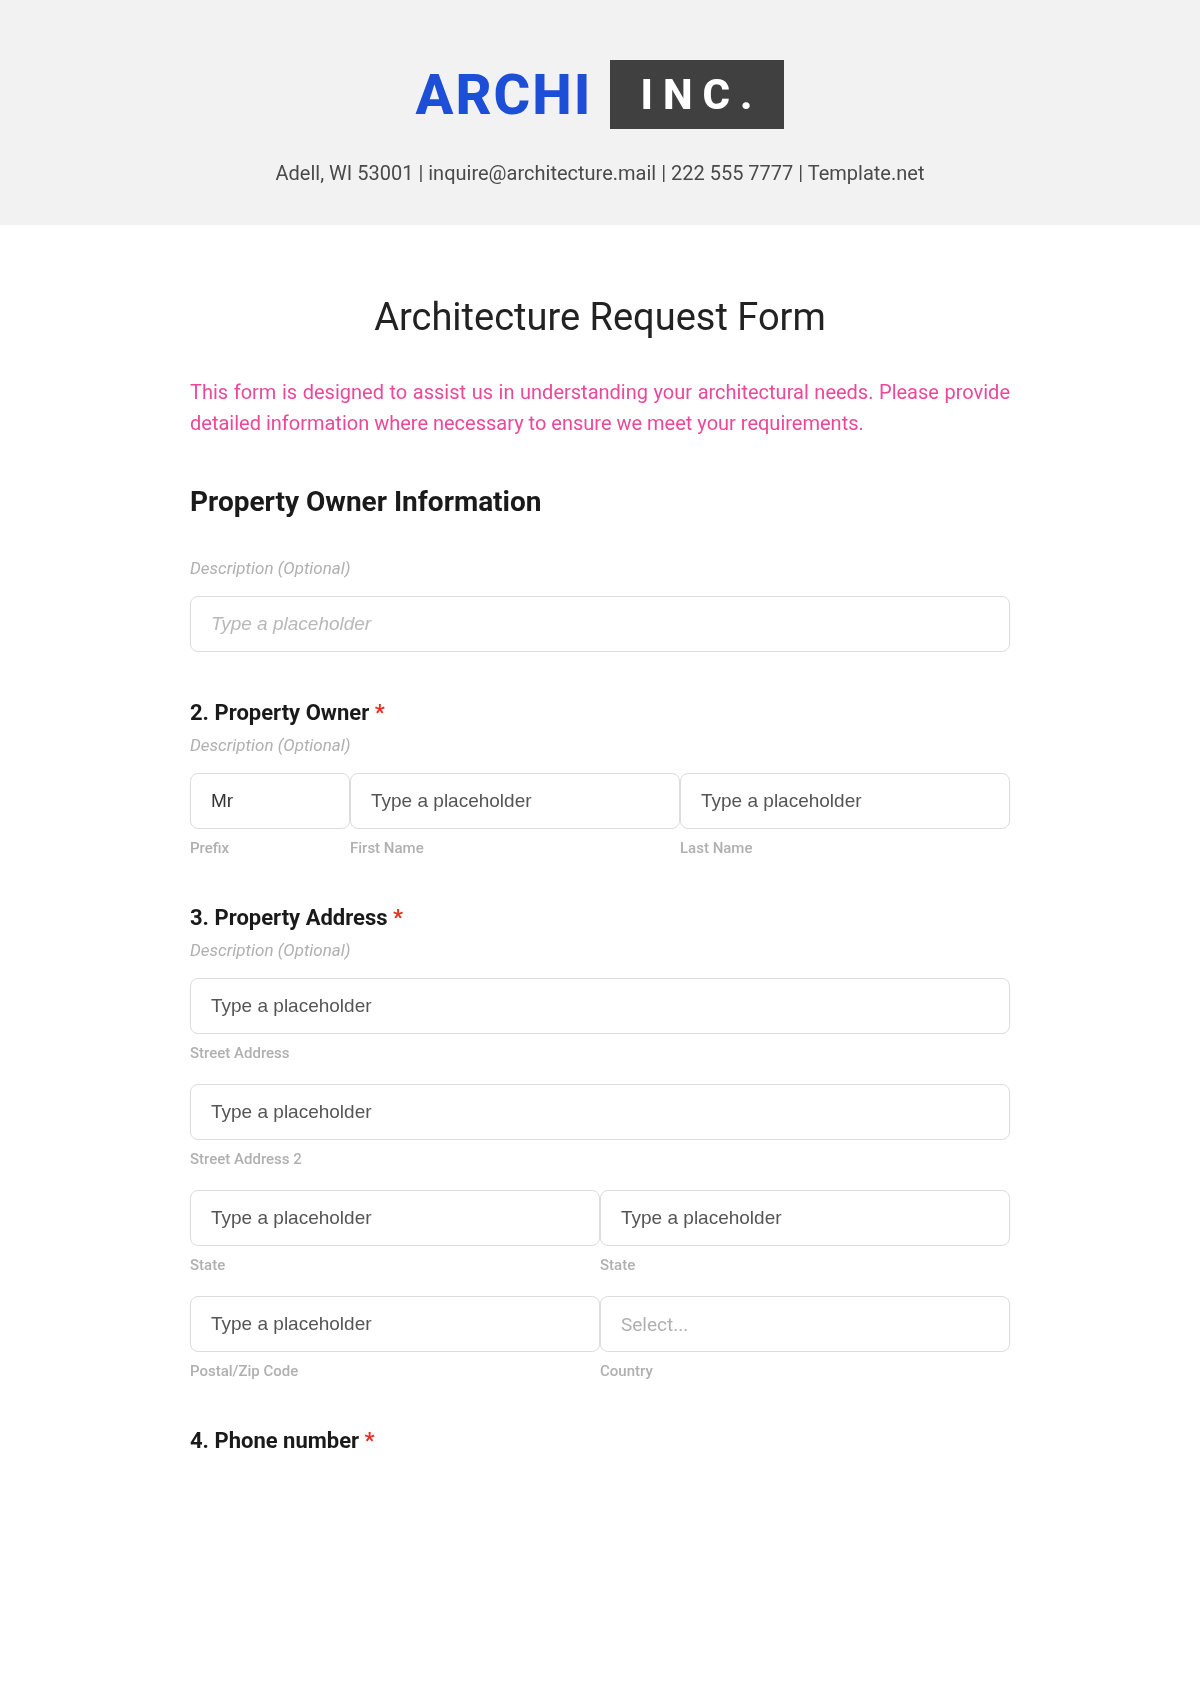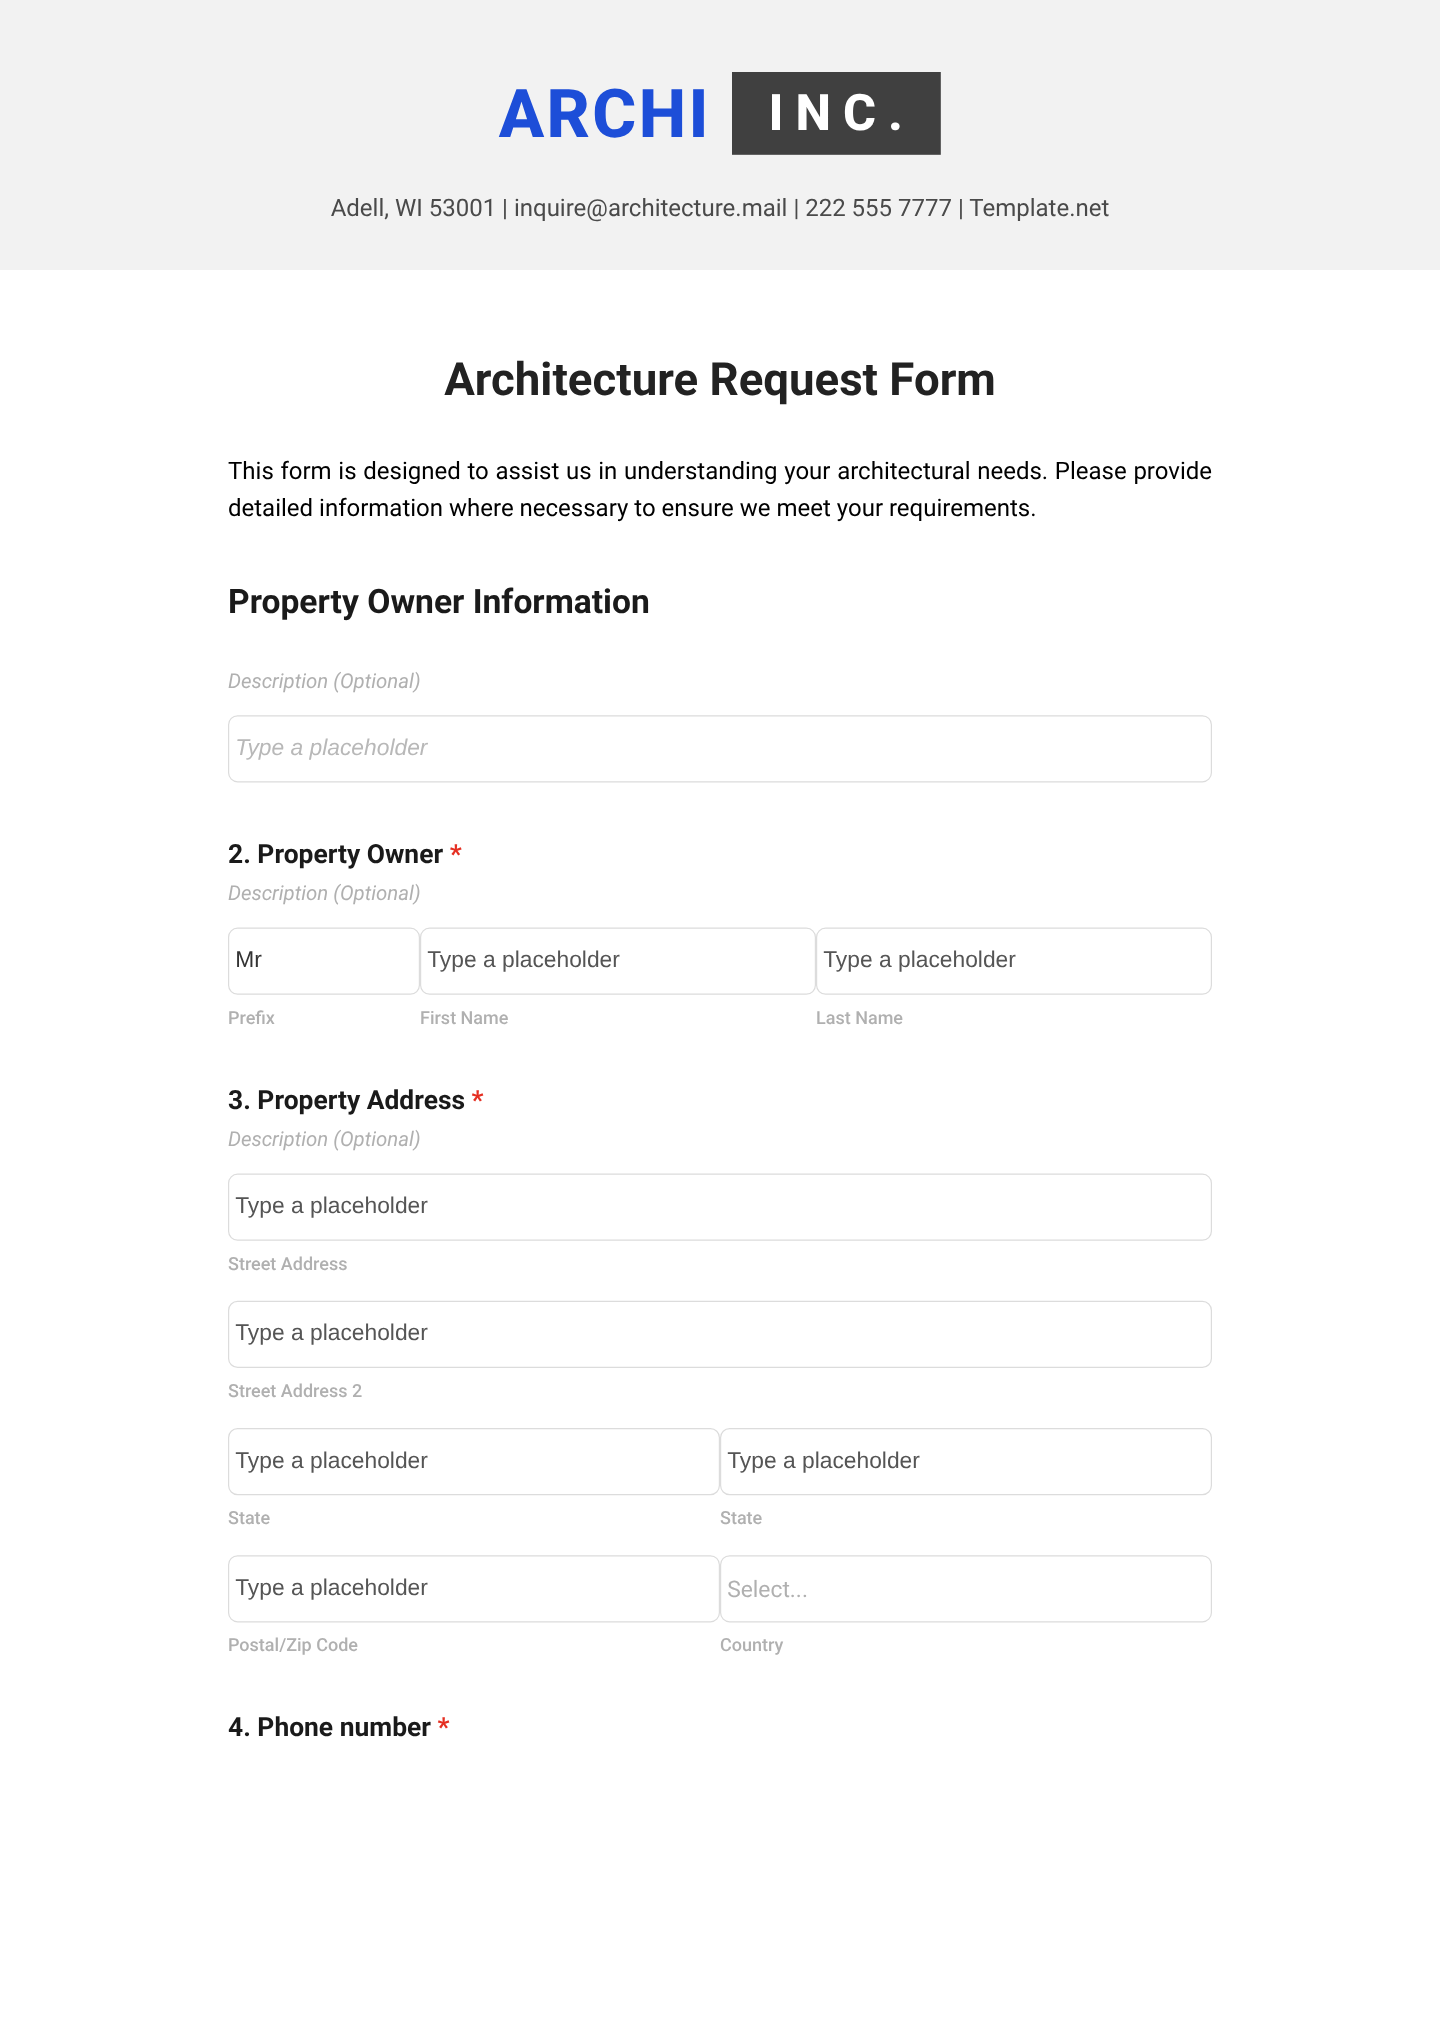--- a/index.html
+++ b/index.html
@@ -39,27 +39,27 @@
   color: #4a4a4a;
 }
 .content {
   max-width: 900px;
   margin: 0 auto;
   padding: 70px 40px 40px 40px;
 }
 .form-title {
   text-align: center;
   font-size: 38px;
-  font-weight: 700;
+  font-weight: 400;
   color: #222;
   margin-bottom: 38px;
 }
 .intro {
   font-size: 20px;
-  color: #000000;
+  color: #ec4899;
   line-height: 1.55;
   text-align: justify;
   margin-bottom: 46px;
 }
 .section-heading {
   font-size: 28px;
   font-weight: 700;
   color: #1a1a1a;
   margin-bottom: 40px;
 }
@@ -80,21 +80,21 @@
 .field-row {
   display: flex;
 }
 .field-col { flex: 1; display: flex; flex-direction: column; }
 .field-col.small { flex: 0 0 160px; }
 input.text-input, .select-input {
   width: 100%;
   height: 56px;
   border: 1px solid #dcdcdc;
   border-radius: 8px;
-  padding: 0 5px;
+  padding: 0 20px;
   font-size: 19px;
   color: #333;
   background: #fff;
   outline: none;
 }
 input.text-input::placeholder { color: #b8b8b8; font-style: italic; }
 input.text-input.plain::placeholder { font-style: normal; color: #555; }
 .select-input {
   color: #b0b0b0;
   display: flex;

